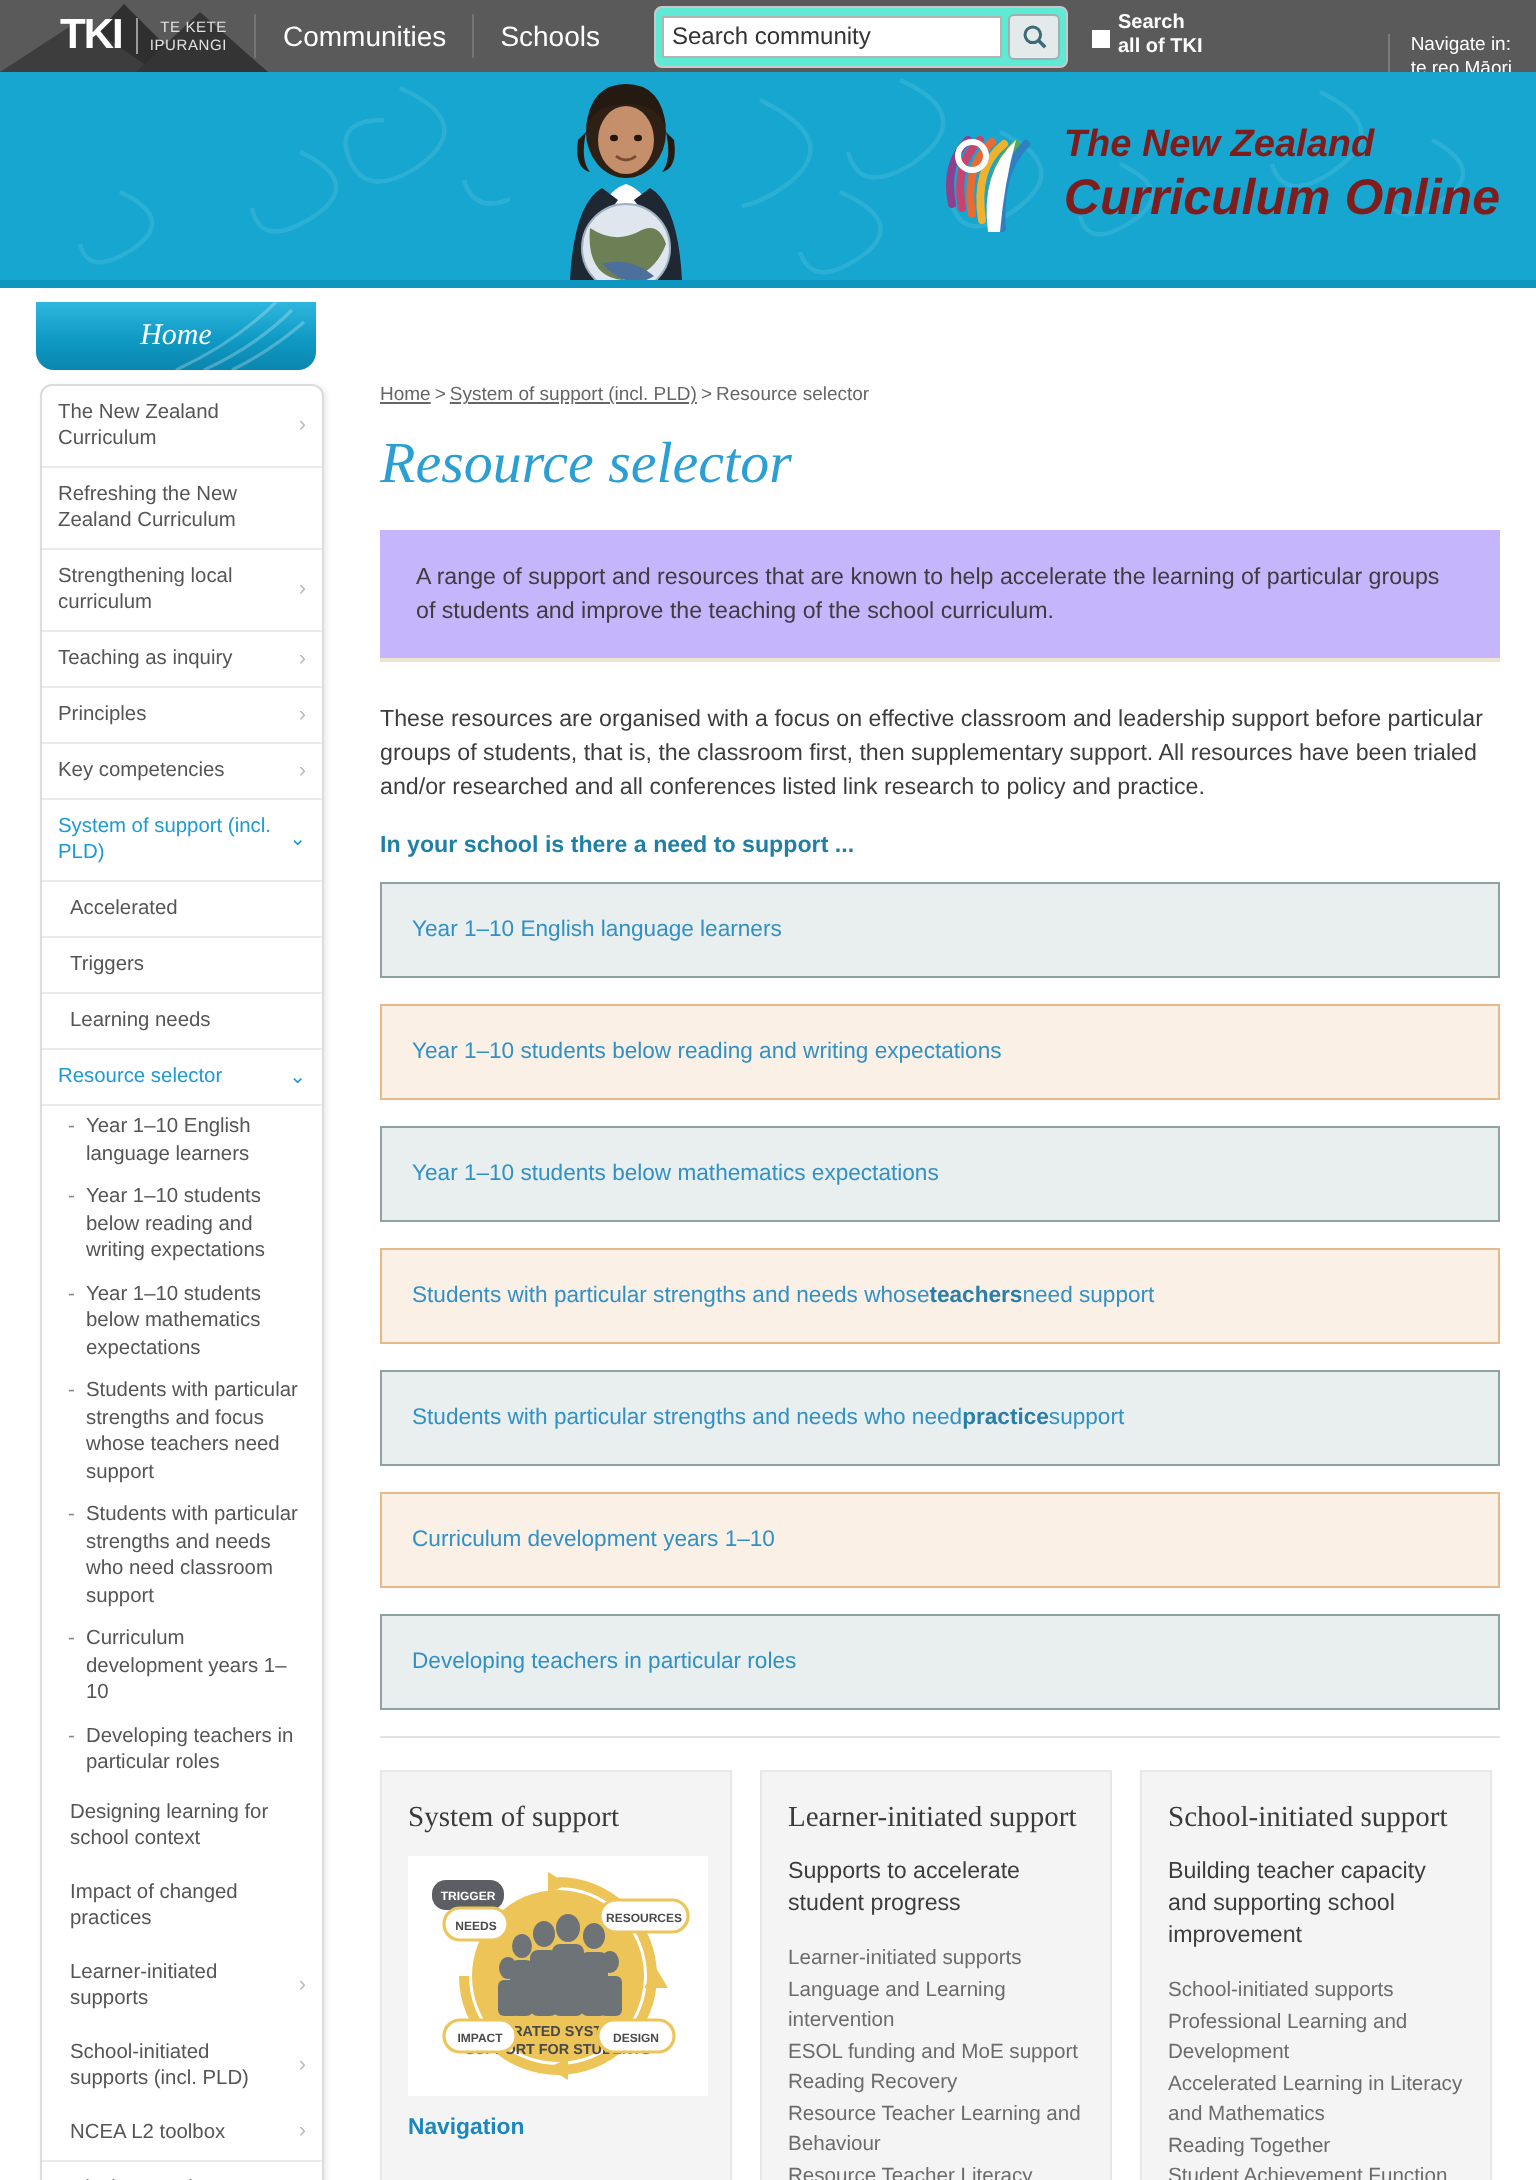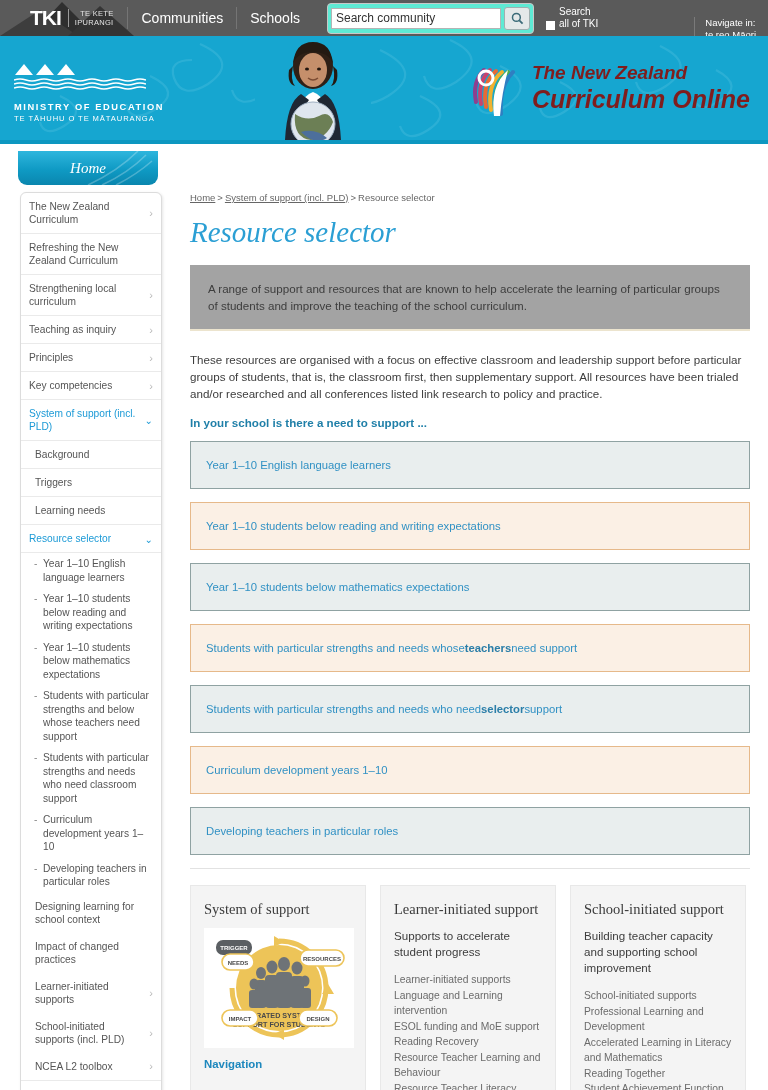--- a/index.html
+++ b/index.html
@@ -100,23 +100,24 @@
     border-radius: 3px;
     display: flex; align-items: center; justify-content: center;
     cursor: pointer;
   }
   .search-all {
     margin-left: 12px;
     color: #ffffff;
     font-size: 10px;
     line-height: 12px;
     display: flex;
-    align-items: flex-end;
+    align-items: center;
     position: relative;
     z-index: 3;
+    font-weight: bold;
   }
   .chk {
     width: 9px; height: 9px;
     background: #ffffff;
     display: inline-block;
     margin-right: 4px;
     margin-top: 2px;
     cursor: pointer;
   }
   .navigate-in {
@@ -263,21 +264,21 @@
   h1.page-title {
     font-family: "Liberation Serif", serif;
     font-style: italic;
     color: #2b9fd4;
     font-size: 29px;
     font-weight: normal;
     margin: 12px 0 16px 0;
     line-height: 34px;
   }
   .callout {
-    background: #a3a3a3;
+    background: #c4b5fd;
     padding: 15px 18px;
     color: #3d3d3d;
     font-size: 11.6px;
     line-height: 17px;
     margin-bottom: 20px;
     border-bottom: 2px solid #ece4ce;
   }
   .intro {
     font-size: 11.6px;
     line-height: 17px;
@@ -416,36 +417,20 @@
       <path d="M420 60 q36 16 8 34 q-22 14 -28 -4"></path>
       <path d="M150 40 q34 16 4 34 q-24 14 -28 -6"></path>
       <path d="M500 30 q38 18 6 40 q-24 16 -30 -4"></path>
       <path d="M560 46 q30 14 4 30 q-20 12 -24 -4"></path>
       <path d="M660 10 q38 18 6 40 q-24 16 -30 -4"></path>
       <path d="M716 34 q30 16 2 32 q-20 12 -24 -4"></path>
       <path d="M60 60 q30 14 4 30 q-20 12 -24 -4"></path>
     </g>
   </svg>
 
-  <div class="moe-logo">
-    <div class="moe-tri-row">
-      <span class="moe-tri"></span>
-        <span class="moe-tri"></span>
-        <span class="moe-tri"></span>
-    </div>
-    <svg class="moe-waves" viewBox="0 0 132 14">
-      <g stroke="#ffffff" stroke-width="1.5" fill="none">
-        <path d="M0 2 q6 -2 12 0 t12 0 t12 0 t12 0 t12 0 t12 0 t12 0 t12 0 t12 0 t12 0 t12 0"></path>
-        <path d="M0 6 q6 -2 12 0 t12 0 t12 0 t12 0 t12 0 t12 0 t12 0 t12 0 t12 0 t12 0 t12 0"></path>
-        <path d="M0 10 q6 -2 12 0 t12 0 t12 0 t12 0 t12 0 t12 0 t12 0 t12 0 t12 0 t12 0 t12 0"></path>
-      </g>
-    </svg>
-    <div class="moe-t1">MINISTRY OF EDUCATION</div>
-    <div class="moe-t2">TE TĀHUHU O TE MĀTAURANGA</div>
-  </div>
 
   <div class="student-photo">
     <svg width="116" height="104" viewBox="0 0 116 104">
       <rect width="116" height="104" fill="#16a6d0"></rect>
       <ellipse cx="58" cy="30" rx="20" ry="23" fill="#2f2016"></ellipse>
       <ellipse cx="58" cy="34" rx="14" ry="17" fill="#c58f6b"></ellipse>
       <path d="M38 28 q2 -22 20 -22 q18 0 20 22 q-4 -12 -20 -12 q-16 0 -20 12z" fill="#241a12"></path>
       <path d="M38 30 q-3 14 2 20 q-8 -2 -6 -16z" fill="#241a12"></path>
       <path d="M78 30 q3 14 -2 20 q8 -2 6 -16z" fill="#241a12"></path>
       <ellipse cx="52" cy="33" rx="2" ry="1.6" fill="#22150e"></ellipse>
@@ -520,21 +505,21 @@
     <div class="nav-item">
       <span>Key competencies</span>
       <span class="chev">›</span>
     </div>
 
     <div class="nav-item active-head">
       <span>System of support (incl. PLD)</span>
       <span class="chev down">⌄</span>
     </div>
     <div class="nav-item sub">
-      <span>Background</span>
+      <span>Accelerated</span>
     </div>
     <div class="nav-item sub">
       <span>Triggers</span>
     </div>
     <div class="nav-item sub">
       <span>Learning needs</span>
     </div>
 
     <div class="nav-item active-head">
       <span>Resource selector</span>
@@ -544,21 +529,21 @@
     <div class="bullet-item">
       <span>Year 1–10 English language learners</span>
     </div>
     <div class="bullet-item">
       <span>Year 1–10 students below reading and writing expectations</span>
     </div>
     <div class="bullet-item">
       <span>Year 1–10 students below mathematics expectations</span>
     </div>
     <div class="bullet-item">
-      <span>Students with particular strengths and below whose teachers need support</span>
+      <span>Students with particular strengths and focus whose teachers need support</span>
     </div>
     <div class="bullet-item">
       <span>Students with particular strengths and needs who need classroom support</span>
     </div>
     <div class="bullet-item">
       <span>Curriculum development years 1–10</span>
     </div>
     <div class="bullet-item">
       <span>Developing teachers in particular roles</span>
     </div>
@@ -612,21 +597,21 @@
     <div class="sel-card grey">
       <span>Year 1–10 students below mathematics expectations</span>
     </div>
     <div class="sel-card peach">
       <span>Students with particular strengths and needs whose </span>
         <b>teachers</b>
         <span> need support</span>
     </div>
     <div class="sel-card grey">
       <span>Students with particular strengths and needs who need </span>
-        <b>selector</b>
+        <b>practice</b>
         <span> support</span>
     </div>
     <div class="sel-card peach">
       <span>Curriculum development years 1–10</span>
     </div>
     <div class="sel-card grey">
       <span>Developing teachers in particular roles</span>
     </div>
 
     <div class="hr-thin"></div>

